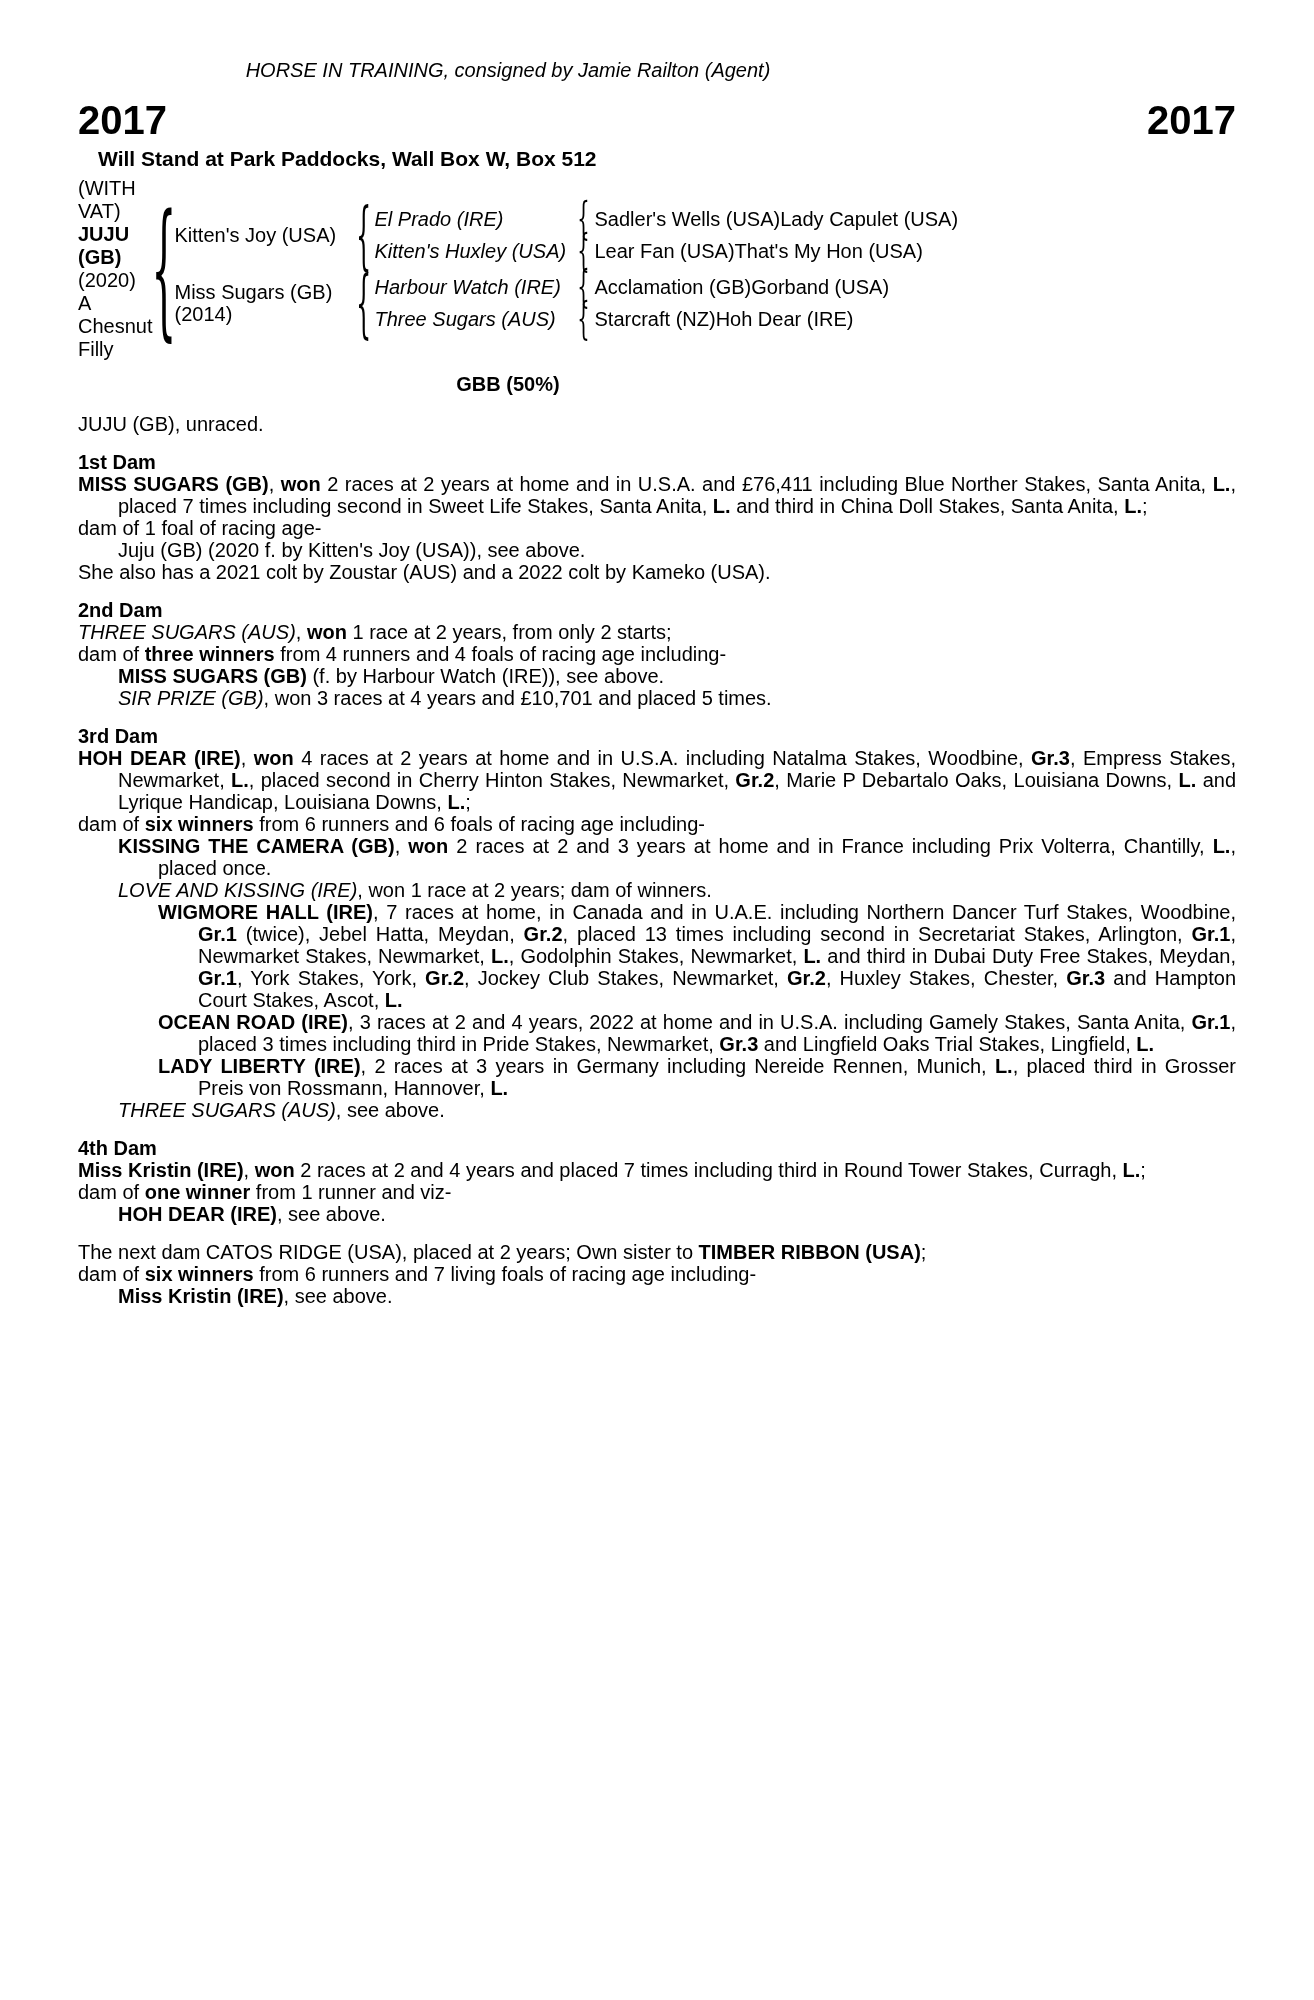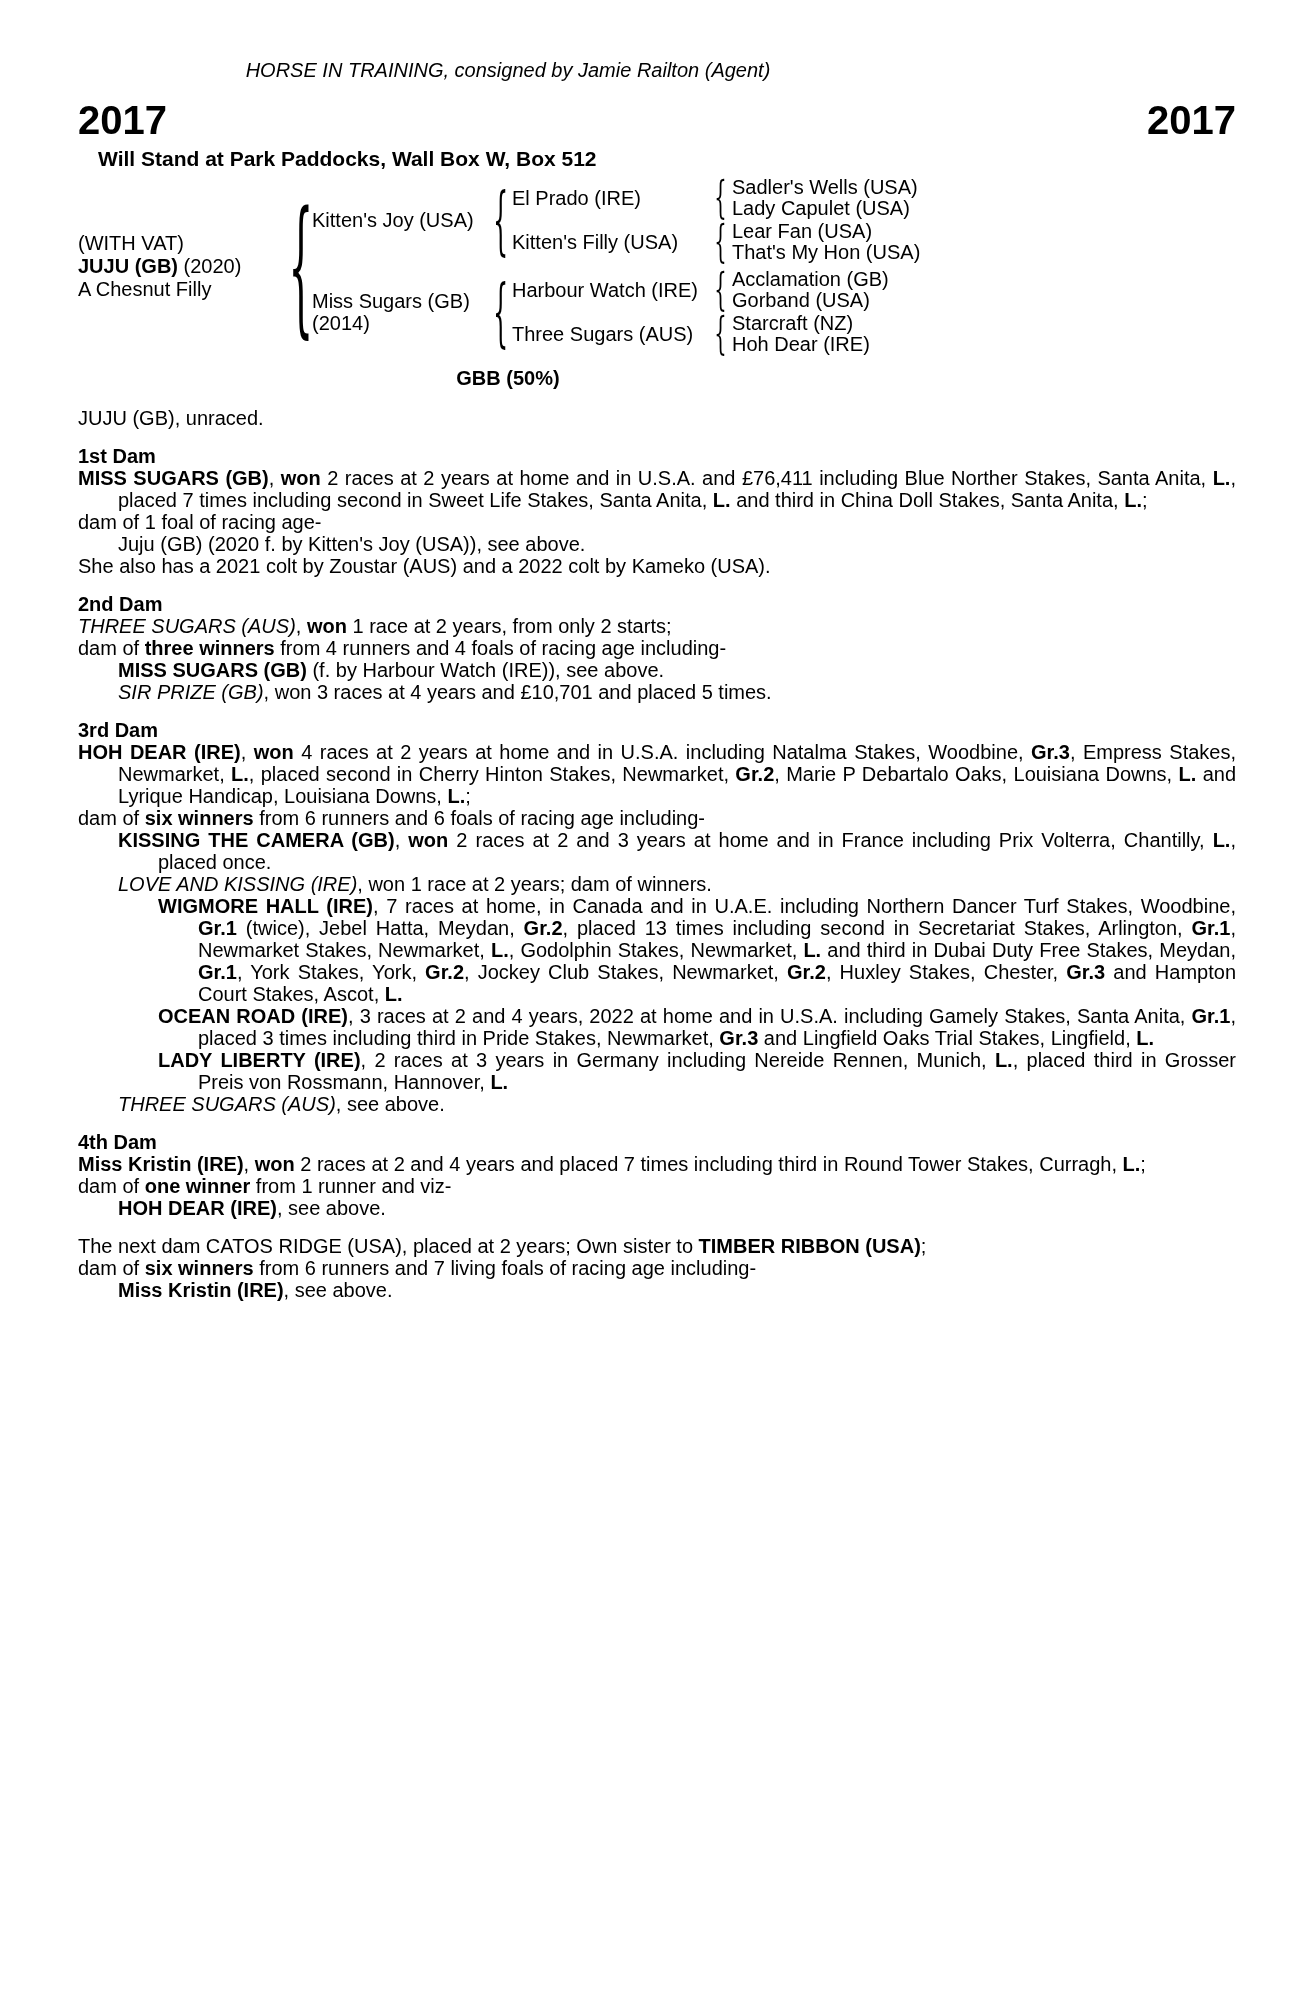--- a/index.html
+++ b/index.html
@@ -72,22 +72,22 @@
   }
   .brace-lg { font-size: 72px; transform: scale(0.55, 2.05); }
   .brace-md { font-size: 40px; transform: scale(0.60, 1.85); }
   .brace-sm { font-size: 30px; transform: scale(0.65, 1.50); }
   .gen1col { display: flex; flex-direction: column; gap: 6px; }
   .gen1 { display: flex; align-items: center; }
   .g1name { width: 178px; line-height: 22px; }
   .g1name div:empty { display: none; }
   .gen2col { display: flex; flex-direction: column; gap: 2px; }
   .gen2 { display: flex; align-items: center; }
-  .g2name { width: 198px; line-height: 21px; }
-  .gen3col { display: flex; flex-direction: column; }
+  .g2name { width: 198px; line-height: 21px; font-style: italic; }
+  .gen3col { display: flex; flex-direction: row; }
   .gen3 { line-height: 21px; white-space: nowrap; }
   
   .gbb {
     width: 860px;
     text-align: center;
     font-weight: 700;
     font-size: 20px;
     line-height: 22px;
     margin-top: 12px;
   }
@@ -146,21 +146,21 @@
             <div class="g2name">El Prado (IRE)</div>
             <div class="brace-cell">
                 <span class="brace brace-sm">{</span>
               </div>
             <div class="gen3col">
               <div class="gen3">Sadler's Wells (USA)</div>
               <div class="gen3">Lady Capulet (USA)</div>
             </div>
           </div>
           <div class="gen2">
-            <div class="g2name">Kitten's Filly (USA)</div>
+            <div class="g2name">Kitten's Huxley (USA)</div>
             <div class="brace-cell">
                 <span class="brace brace-sm">{</span>
               </div>
             <div class="gen3col">
               <div class="gen3">Lear Fan (USA)</div>
               <div class="gen3">That's My Hon (USA)</div>
             </div>
           </div>
         </div>
       </div>

